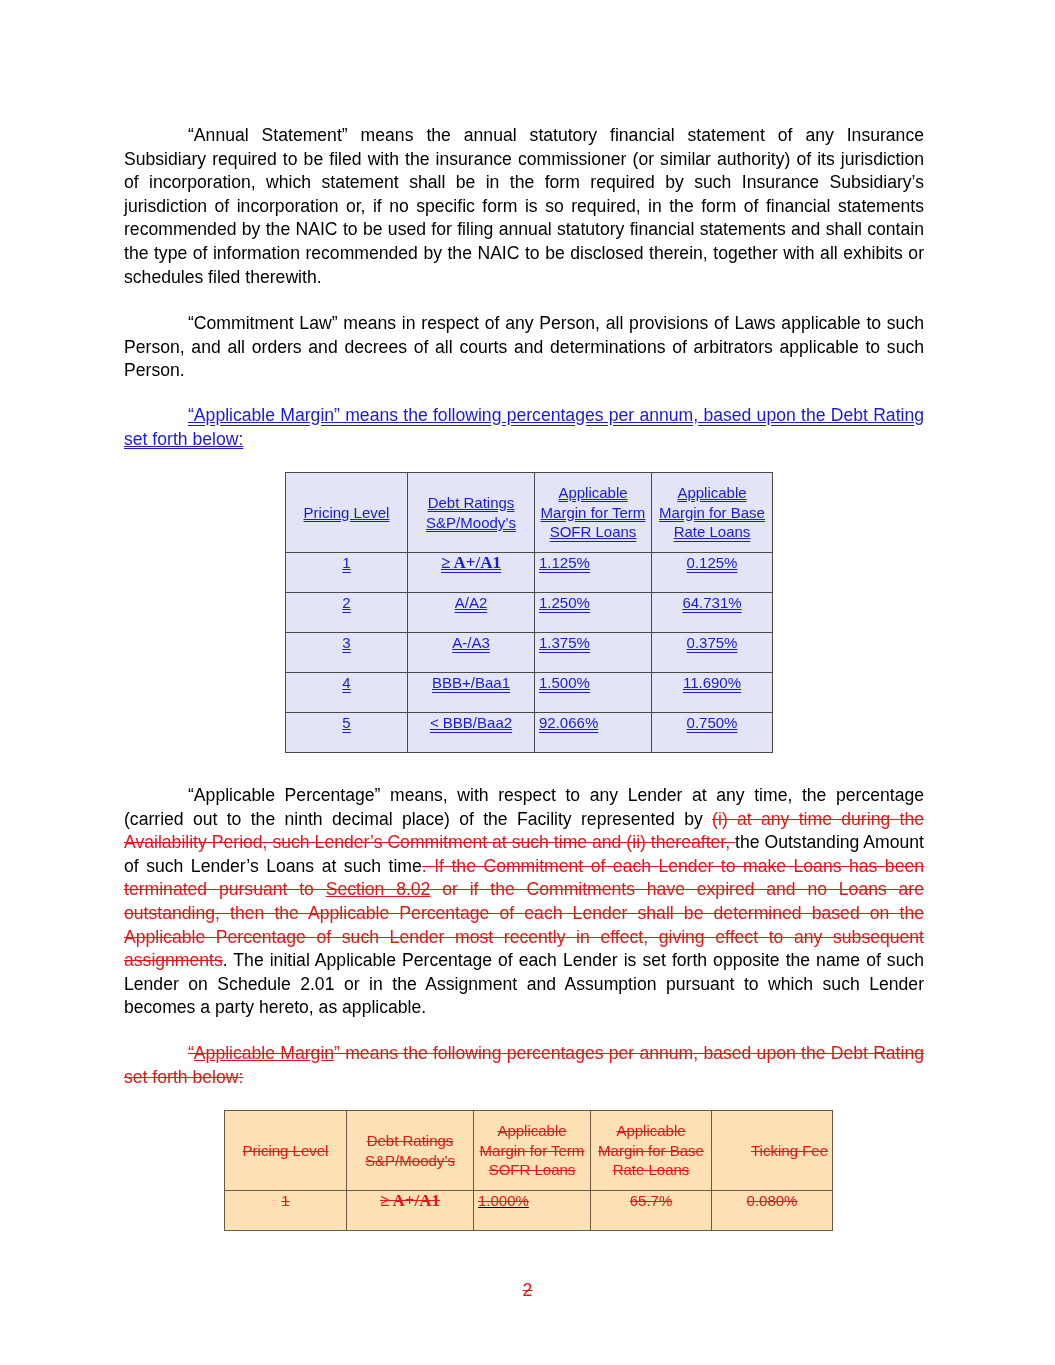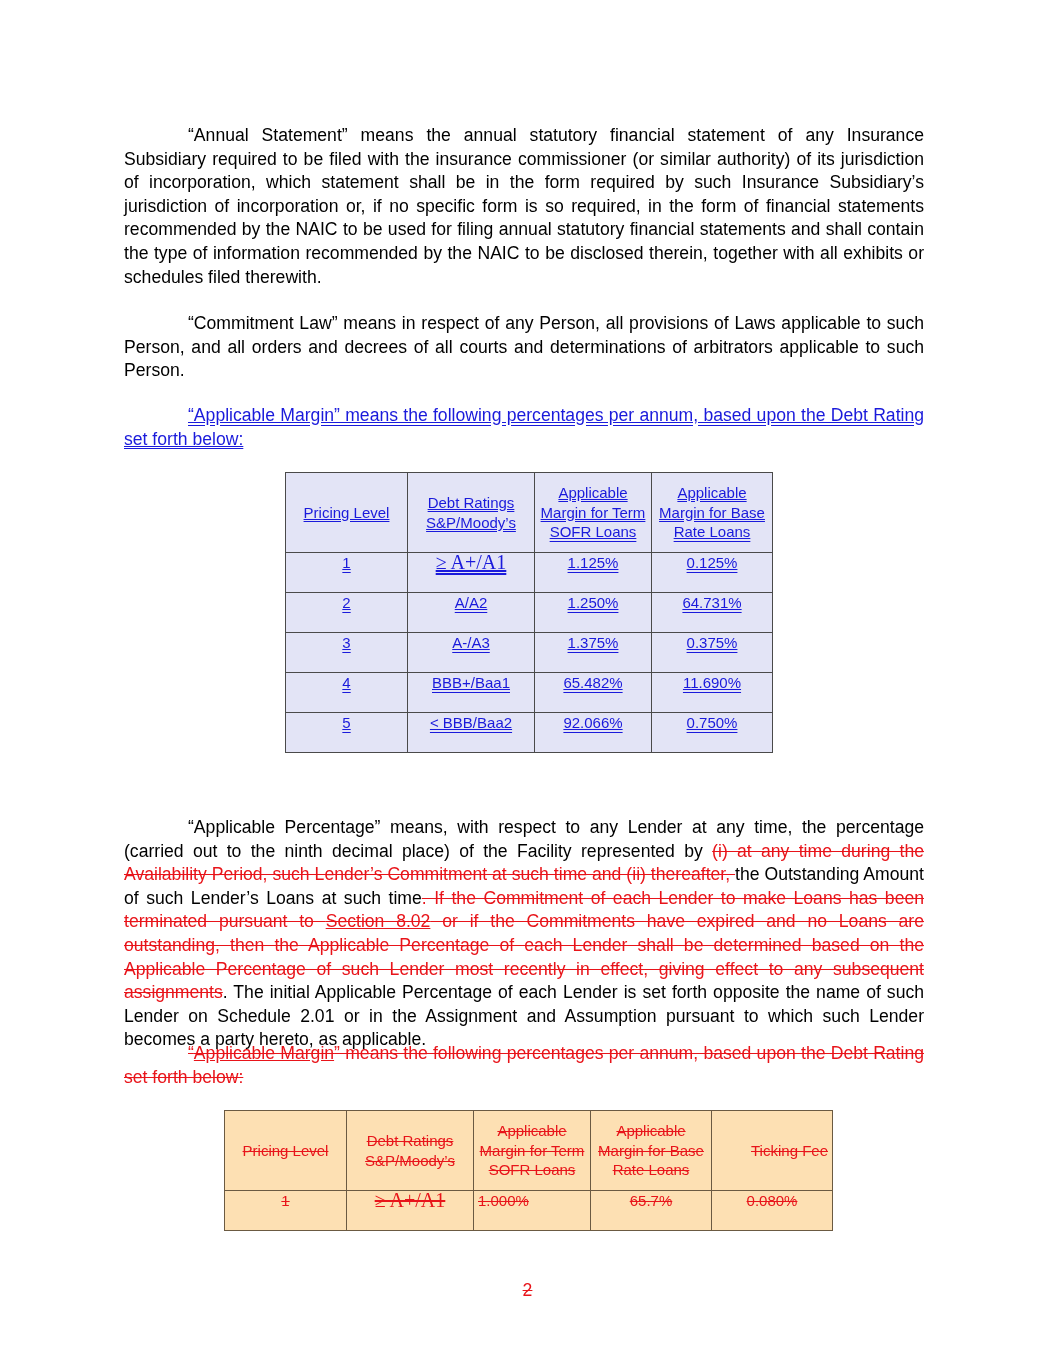--- a/index.html
+++ b/index.html
@@ -11,33 +11,33 @@
     .ins { color: #1a1adb; text-decoration: underline double; text-decoration-color: #1a1adb; }
     .del { color: #e8141a; text-decoration: line-through; text-decoration-color: #e8141a; }
     .del .u { text-decoration: underline line-through; }
     table { border-collapse: collapse; position: absolute; }
     td, th { font-weight: normal; font-size: 15px; line-height: 19.8px; vertical-align: top; text-align: center; padding: 0 4px; }
     #tbl-new { left: 285px; top: 472px; background: #e3e4f6; }
     #tbl-new td, #tbl-new th { border: 1.5px solid #4a4a4a; }
     #tbl-new th { vertical-align: middle; height: 79px; }
     #tbl-new td { height: 39px; }
     #tbl-new .c1 { width: 113px; } #tbl-new .c2 { width: 118px; } #tbl-new .c3 { width: 108px; } #tbl-new .c4 { width: 112px; }
-    #tbl-new td.left { text-align: center; }
-    .ser { font-family: "Liberation Serif", serif; font-size: 20px; }
+    #tbl-new td.left { text-align: left; }
+    .ser { font-family: "Liberation Serif", serif; font-size: 17px; font-weight: bold; }
     #tbl-old { left: 224px; top: 1110px; background: #fde0b3; }
     #tbl-old td, #tbl-old th { border: 1.5px solid #6b5a42; }
     #tbl-old th { vertical-align: middle; height: 79px; }
     #tbl-old td { height: 39px; }
     #tbl-old .c1 { width: 113px; } #tbl-old .c2 { width: 118px; } #tbl-old .c3 { width: 108px; } #tbl-old .c4 { width: 112px; } #tbl-old .c5 { width: 112px; text-align: right; }
-    #tbl-old td.left { text-align: left; }
+    #tbl-old td.left { text-align: left; text-decoration: underline; }
     .pagenum { position: absolute; left: 0; width: 1055px; top: 1280px; text-align: center; font-size: 17.6px; }
     .p1 { position: absolute; left: 124px; top: 124px; width: 800px; }
     .p2 { position: absolute; left: 124px; top: 312px; width: 800px; }
     .p3 { position: absolute; left: 124px; top: 404px; width: 800px; }
-    .p4 { position: absolute; left: 124px; top: 784px; width: 800px; margin-top: 32px; }
+    .p4 { position: absolute; left: 124px; top: 784px; width: 800px; }
     .p5 { position: absolute; left: 124px; top: 1042px; width: 800px; }
   </style>
 </head>
 <body>
 
 <div class="p1">
   <p class="para"><span class="indent"></span><span>“</span><span class="u">Annual Statement</span><span>”</span><span> means the annual statutory financial statement of any Insurance Subsidiary required to be filed with the insurance commissioner (or similar authority) of its jurisdiction of incorporation, which statement shall be in the form required by such Insurance Subsidiary’s jurisdiction of incorporation or, if no specific form is so required, in the form of financial statements recommended by the NAIC to be used for filing annual statutory financial statements and shall contain the type of information recommended by the NAIC to be disclosed therein, together with all exhibits or schedules filed therewith.</span></p>
 </div>
 
 <div class="p2">
@@ -72,21 +72,21 @@
     </tr>
     <tr>
       <td><span class="ins">3</span></td>
       <td><span class="ins">A-/A3</span></td>
       <td class="left"><span class="ins">1.375%</span></td>
       <td><span class="ins">0.375%</span></td>
     </tr>
     <tr>
       <td><span class="ins">4</span></td>
       <td><span class="ins">BBB+/Baa1</span></td>
-      <td class="left"><span class="ins">65.482%</span></td>
+      <td class="left"><span class="ins">1.500%</span></td>
       <td><span class="ins">11.690%</span></td>
     </tr>
     <tr>
       <td><span class="ins">5</span></td>
       <td><span class="ins">&lt; BBB/Baa2</span></td>
       <td class="left"><span class="ins">92.066%</span></td>
       <td><span class="ins">0.750%</span></td>
     </tr>
   </tbody>
 </table>

